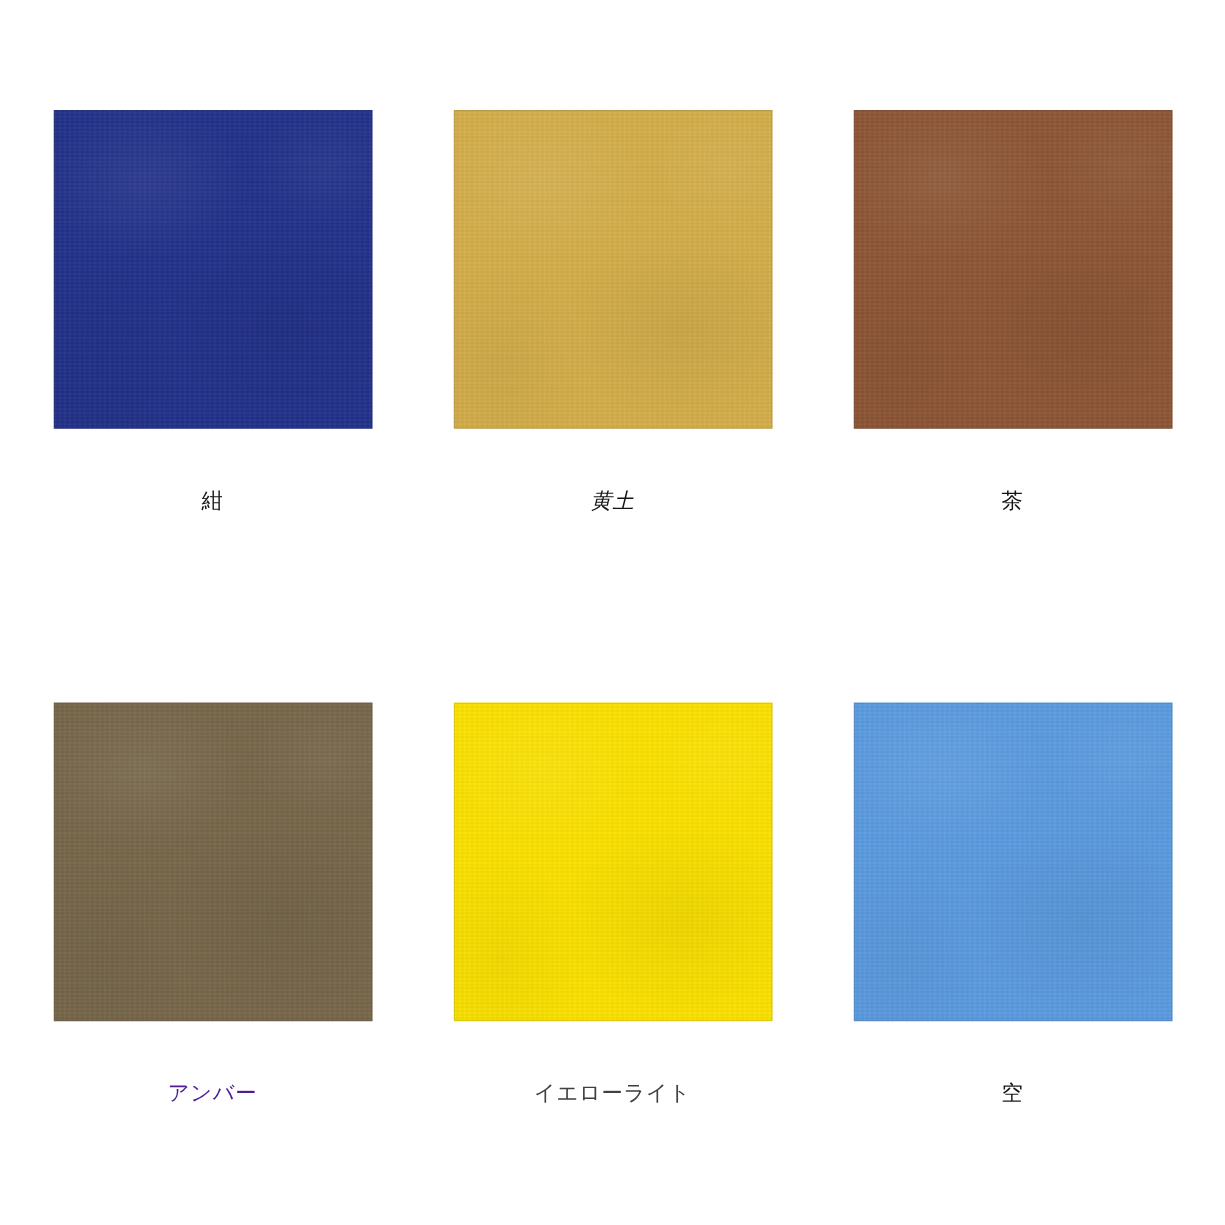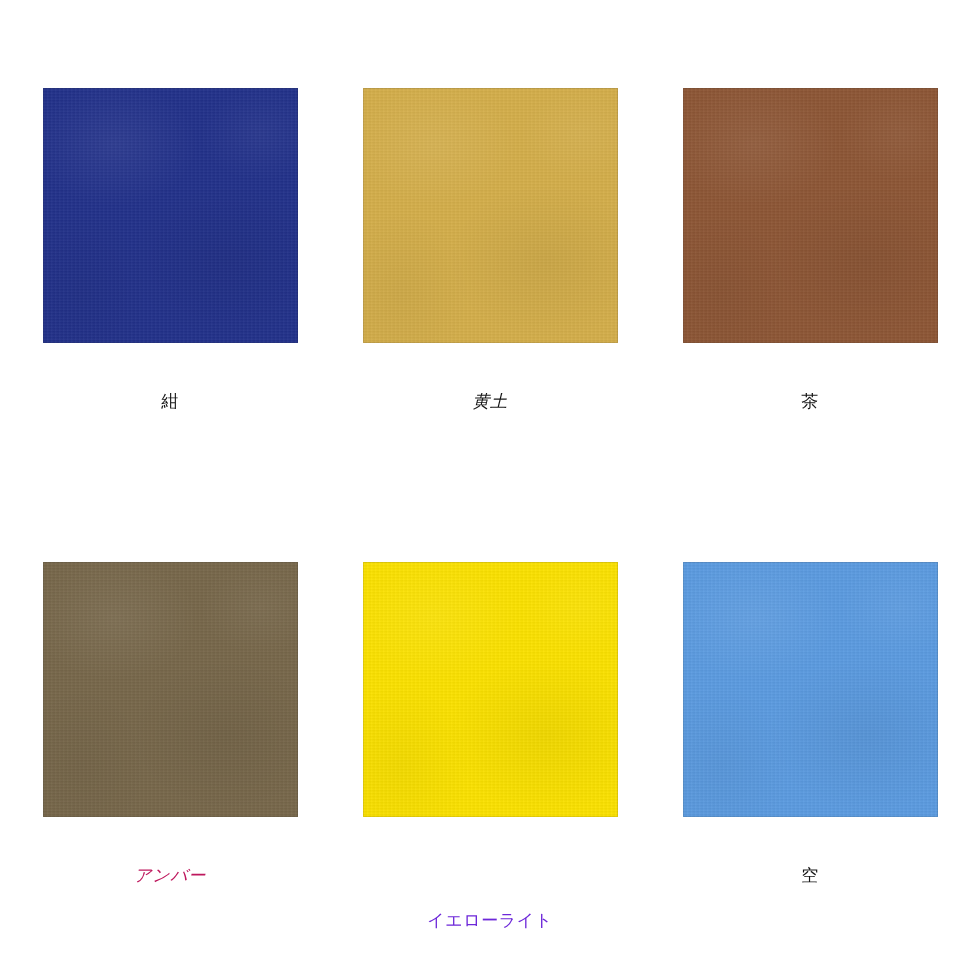--- a/index.html
+++ b/index.html
@@ -116,26 +116,26 @@
     <div class="swatch-label" style="color: rgb(20, 20, 20); font-style: italic;">黄土</div>
   </div>
 
   <div class="swatch-cell">
     <div class="swatch-chip" style="background-color: rgb(141, 86, 53);"></div>
     <div class="swatch-label" style="color: rgb(20, 20, 20);">茶</div>
   </div>
 
   <div class="swatch-cell">
     <div class="swatch-chip" style="background-color: rgb(119, 103, 74);"></div>
-    <div class="swatch-label" style="color: #be185d; font-style: italic;">アンバー</div>
+    <div class="swatch-label" style="color: #4c1d95;">アンバー</div>
   </div>
 
   <div class="swatch-cell">
     <div class="swatch-chip" style="background-color: rgb(251, 225, 0);"></div>
-    <div class="swatch-label" style="color: #6d28d9; margin-top: 45px;">イエローライト</div>
+    <div class="swatch-label" style="color: #404040;">イエローライト</div>
   </div>
 
   <div class="swatch-cell">
     <div class="swatch-chip" style="background-color: rgb(91, 155, 224);"></div>
     <div class="swatch-label" style="color: rgb(20, 20, 20);">空</div>
   </div>
 
 </div>
 
 </body></html>

